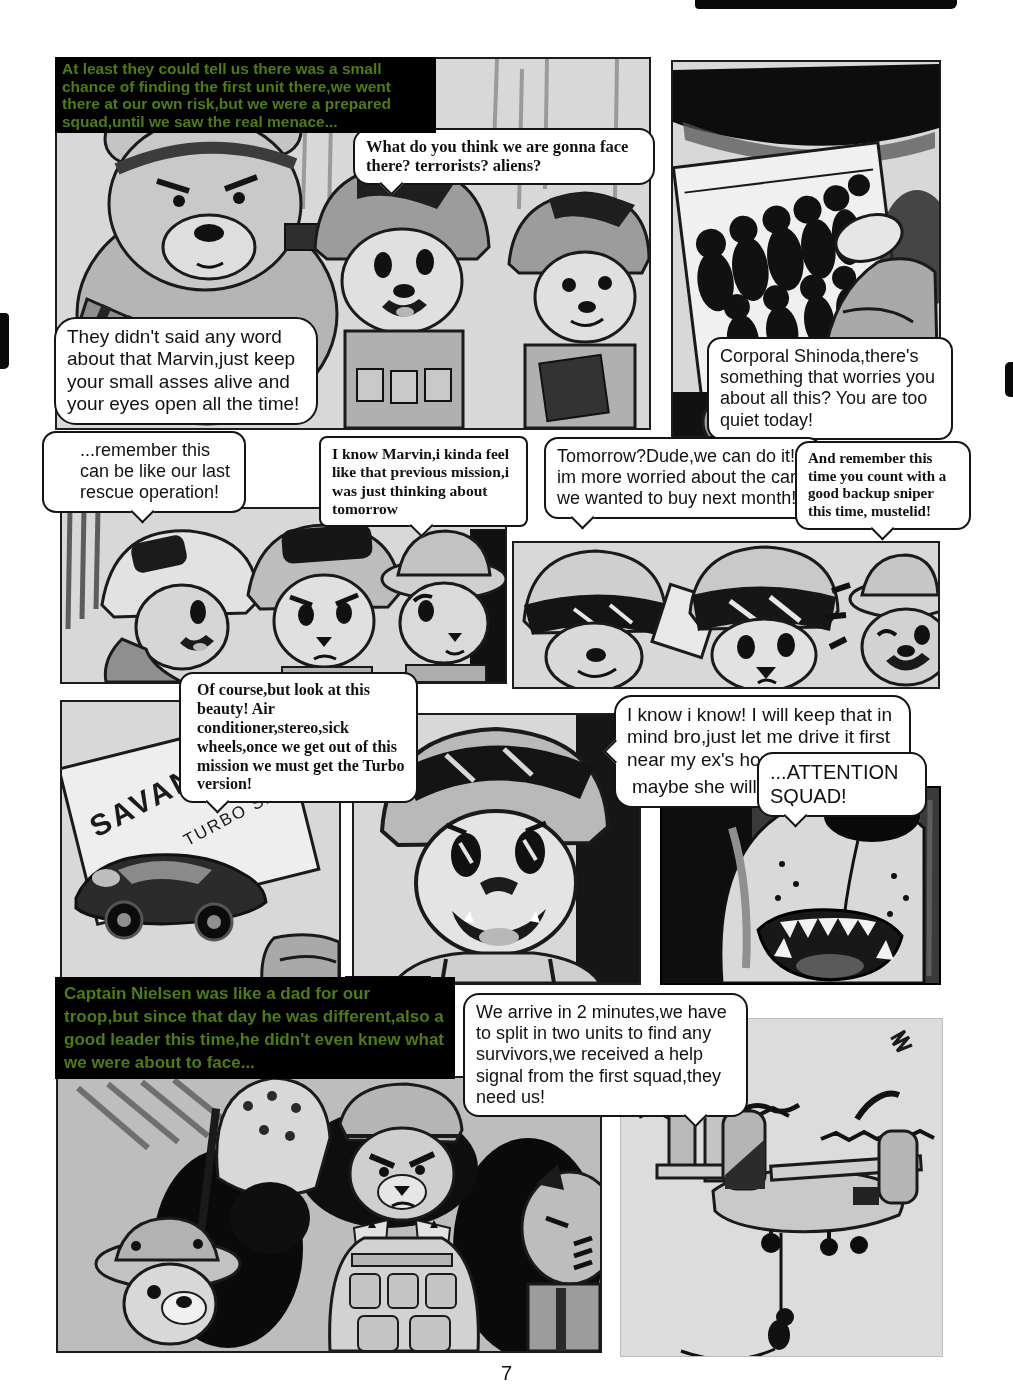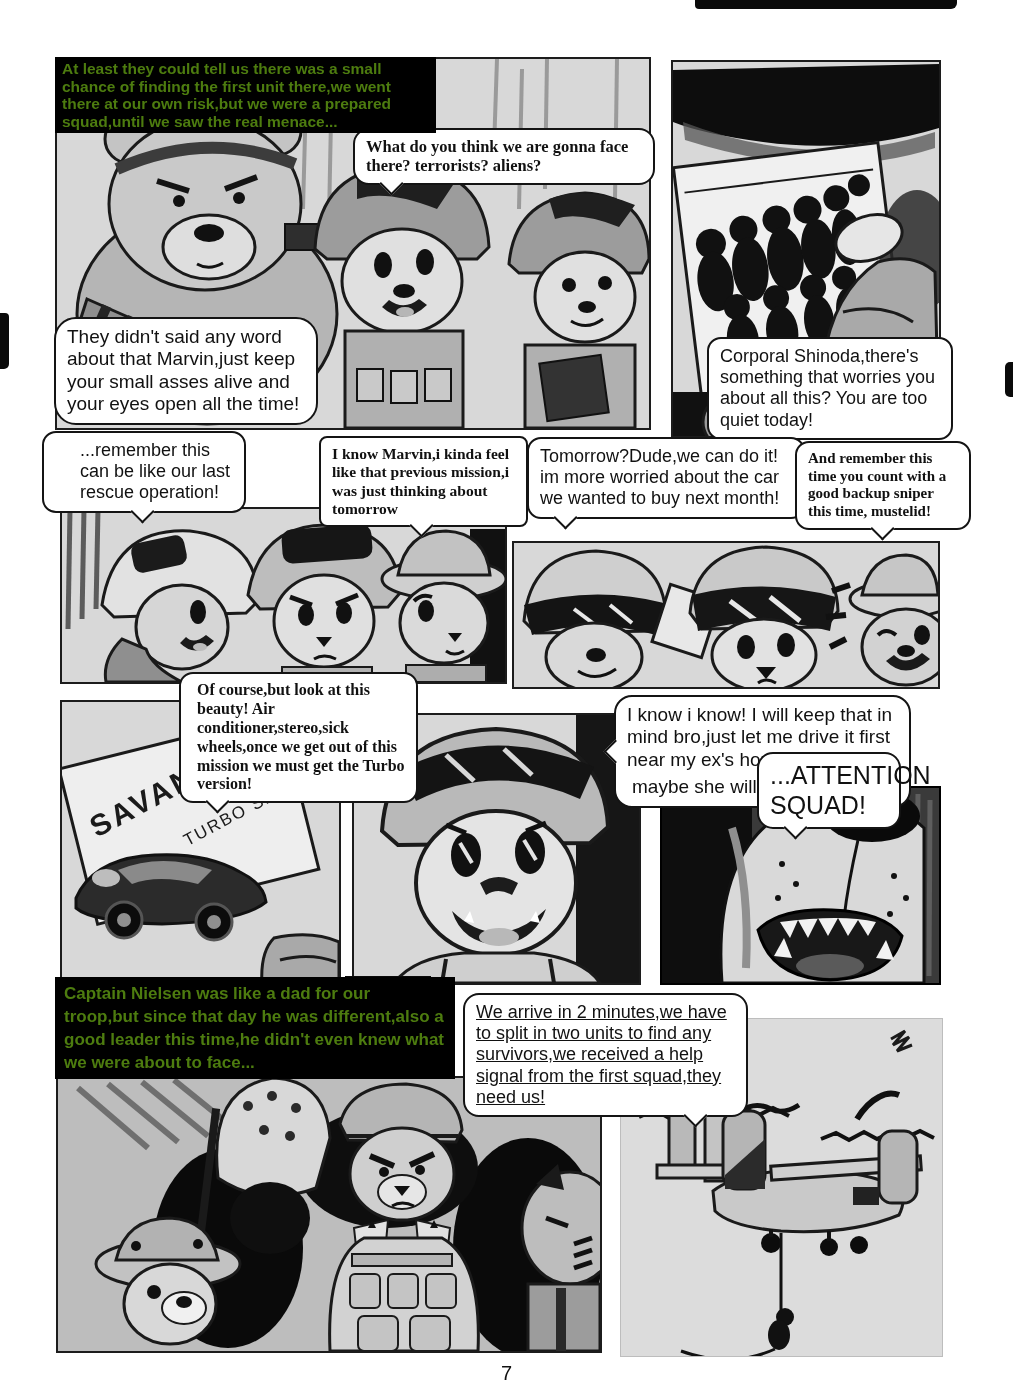--- a/index.html
+++ b/index.html
@@ -17,27 +17,27 @@
   .tail-none::after{display:none;}
   .tail-bl::after{bottom:-9px;left:28px;border-right:2px solid #141414;border-bottom:2px solid #141414;}
   .tail-br::after{bottom:-9px;right:42px;border-right:2px solid #141414;border-bottom:2px solid #141414;}
   .tail-bottom::after{bottom:-9px;left:45%;border-right:2px solid #141414;border-bottom:2px solid #141414;}
   .tail-left::after{left:-9px;top:42%;border-left:2px solid #141414;border-bottom:2px solid #141414;}
   .b1{left:353px;top:128px;width:302px;font-size:16.5px;}
   .b2{left:54px;top:317px;width:264px;font-size:19px;border-radius:22px;}
   .b3{left:707px;top:337px;width:246px;font-size:18px;border-radius:14px;}
   .b4{left:42px;top:431px;width:204px;font-size:18px;border-radius:14px;padding-left:36px;}
   .b5{left:319px;top:436px;width:209px;font-size:15.5px;border-radius:8px;}
-  .b6{left:527px;top:437px;width:278px;font-size:18px;border-radius:14px;}
+  .b6{left:544px;top:437px;width:278px;font-size:18px;border-radius:14px;}
   .b7{left:795px;top:441px;width:176px;font-size:15px;border-radius:14px;}
   .b8{left:179px;top:672px;width:239px;font-size:16px;border-radius:14px;padding-left:16px;}
   .b9{left:614px;top:695px;width:297px;font-size:19px;border-radius:18px;}
   .b9 .line2{display:block;margin-top:5px;padding-left:5px;}
-  .b10{left:757px;top:752px;width:144px;font-size:25px;border-radius:16px;z-index:7;}
-  .b11{left:463px;top:993px;width:285px;font-size:18px;border-radius:16px;text-decoration:underline;}
+  .b10{left:757px;top:752px;width:170px;font-size:20px;border-radius:16px;z-index:7;}
+  .b11{left:463px;top:993px;width:285px;font-size:18px;border-radius:16px;}
   .smudge{position:absolute;background:#0a0a0a;z-index:4;}
   #pagenum{position:absolute;left:0;top:1362px;width:100%;text-align:center;font-size:20px;z-index:2;}
 </style>
 </head>
 <body>
 
 <div id="stage">
 
   <div class="smudge" style="left:695px;top:0;width:262px;height:9px;border-radius:0 0 6px 4px;"></div>
   <div class="smudge" style="left:0;top:313px;width:9px;height:56px;border-radius:0 4px 5px 0;"></div>

